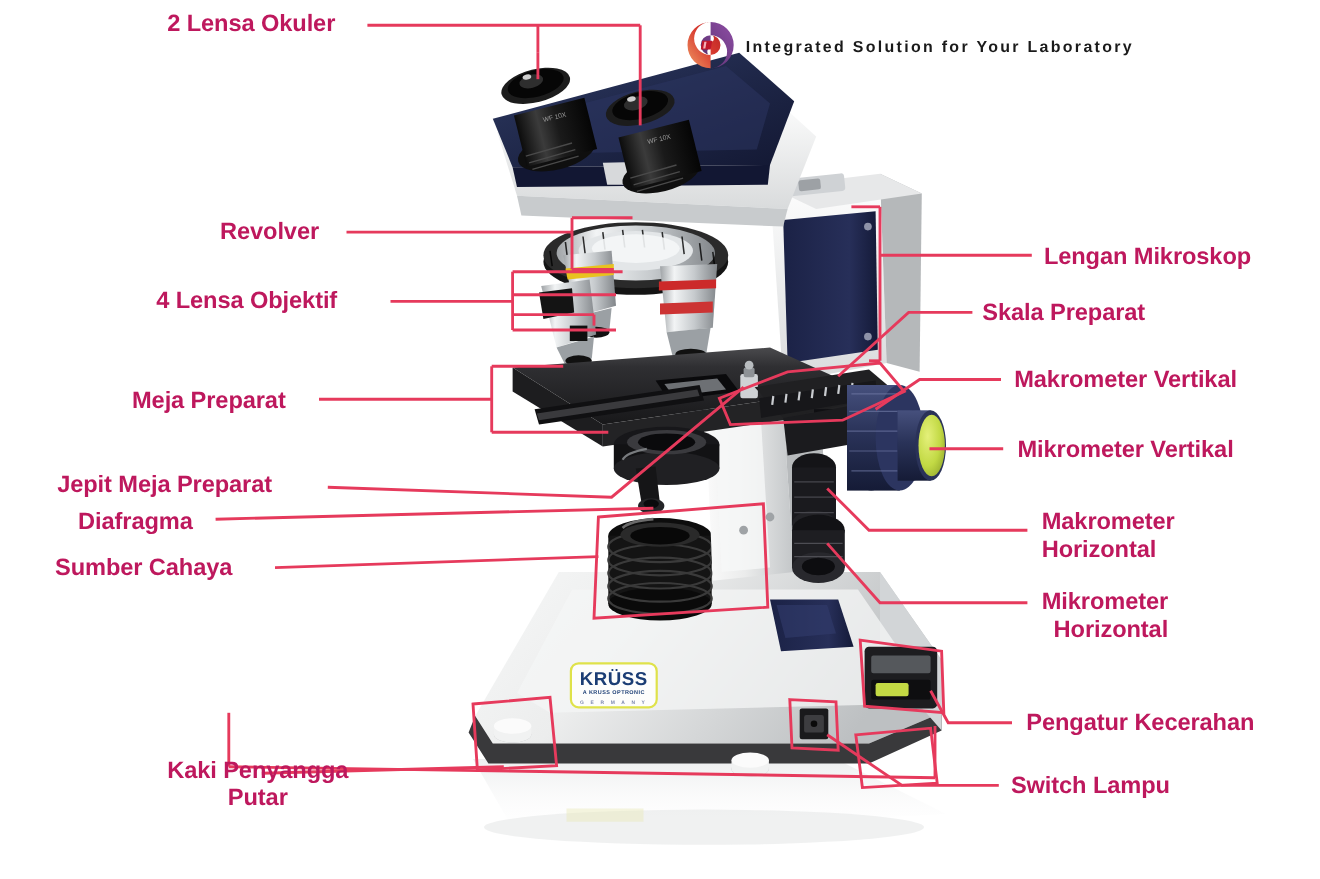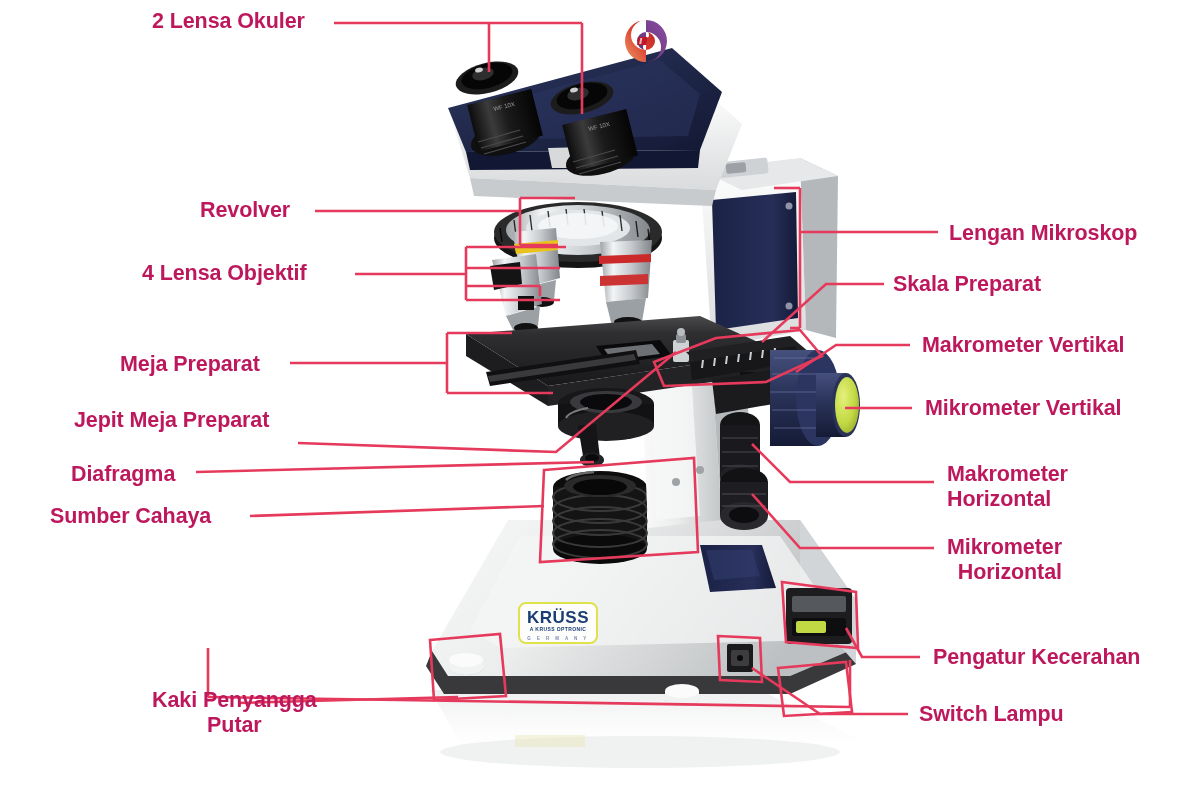--- a/index.html
+++ b/index.html
@@ -522,29 +522,30 @@
             <stop offset="100%" stop-color="#4e2a60"></stop>
           </linearGradient>
         </defs>
         <path d="M24 3 A21 21 0 0 1 24 45 A15 15 0 0 0 24 15 A9 9 0 0 0 24 33 A3 3 0 0 1 24 27" fill="url(#lgPur)"></path>
         <path d="M24 45 A21 21 0 0 1 24 3 A15 15 0 0 0 24 33 A9 9 0 0 0 24 15 A3 3 0 0 1 24 21" fill="url(#lgRed)"></path>
         <rect x="20" y="20" width="9" height="8" fill="#c0182a" transform="skewX(-10)"></rect>
         <rect x="22" y="21" width="2" height="6" fill="#f2b2b8" transform="skewX(-10)"></rect>
       </svg>
     </div>
     <div class="logo-text-wrap">
+      <div class="logo-sub">Integrated Solution for Your Laboratory</div>
     </div>
   </div>
 
   <div id="label-host">
       <div class="label" style="left: 152px; top: 9px;">2 Lensa Okuler</div>
       <div class="label" style="left: 200px; top: 198px;">Revolver</div>
       <div class="label" style="left: 142px; top: 261px;">4 Lensa Objektif</div>
       <div class="label" style="left: 120px; top: 352px;">Meja Preparat</div>
-      <div class="label" style="left: 52px; top: 408px; margin-left: 22px;">Jepit Meja Preparat</div>
+      <div class="label" style="left: 52px; top: 428px;">Jepit Meja Preparat</div>
       <div class="label" style="left: 71px; top: 462px;">Diafragma</div>
       <div class="label" style="left: 50px; top: 504px;">Sumber Cahaya</div>
       <div class="label" style="left: 152px; top: 688px; text-align: center;">Kaki Penyangga
 Putar</div>
       <div class="label" style="left: 949px; top: 221px;">Lengan Mikroskop</div>
       <div class="label" style="left: 893px; top: 272px;">Skala Preparat</div>
       <div class="label" style="left: 922px; top: 333px;">Makrometer Vertikal</div>
       <div class="label" style="left: 925px; top: 396px;">Mikrometer Vertikal</div>
       <div class="label" style="left: 947px; top: 462px;">Makrometer
 Horizontal</div>

